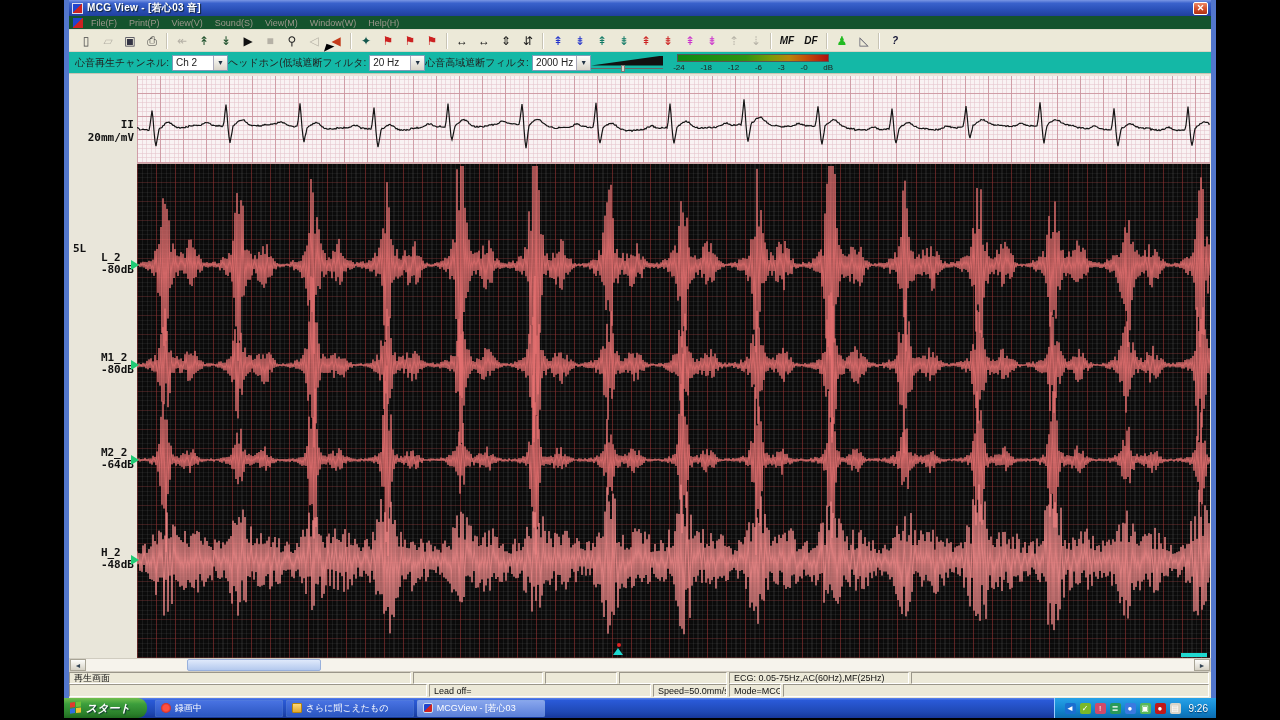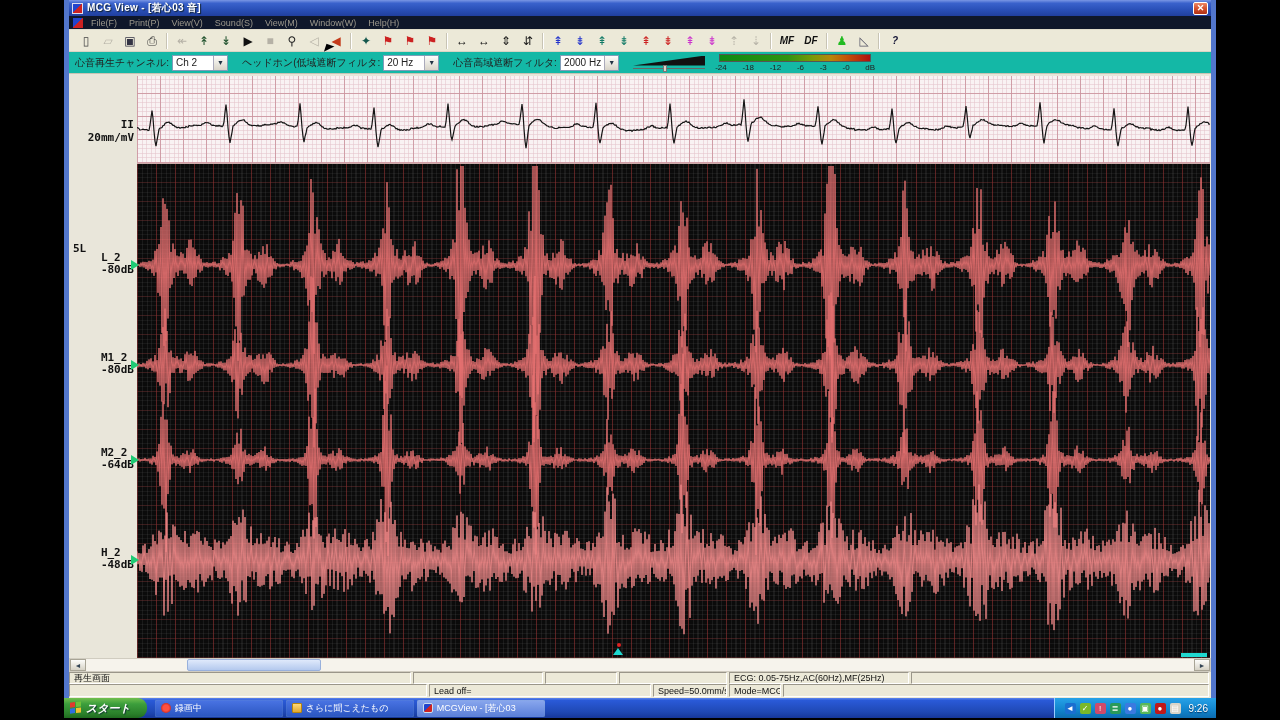--- a/index.html
+++ b/index.html
@@ -18,21 +18,21 @@
   .titlebar .appicon { width:11px; height:11px; margin-right:4px;
     background:linear-gradient(135deg,#2244cc 50%,#cc2222 50%); border:1px solid #dde; }
   .titlebar .ttext { font-size:10px; font-weight:bold; letter-spacing:.3px;
     text-shadow:1px 1px 1px #123; white-space:nowrap; }
   .closebtn { margin-left:auto; width:15px; height:13px; font-size:9px; font-weight:bold;
     color:#fff; display:flex; align-items:center; justify-content:center;
     background:linear-gradient(180deg,#ee8866 0%,#d4512e 50%,#b03015 100%);
     border:1px solid #fff; border-radius:2px; }
 
   
-  .menubar { height:14px; background:#0f172a; display:flex; align-items:center;
+  .menubar { height:14px; background:#14532d; display:flex; align-items:center;
     border-bottom:1px solid #e0dccb; padding-left:4px; }
   .menubar .appicon-sm { width:10px; height:10px; margin-right:8px;
     background:linear-gradient(135deg,#2244cc 50%,#cc2222 50%); }
   .menuitem { font-size:9px; color:#9b978b; margin-right:12px; white-space:nowrap; }
 
   
   .toolbar { height:22px; background:#ece9d8; border-bottom:1px solid #d8d4c4;
     display:flex; align-items:center; padding-left:6px; }
   .tbtn { width:22px; height:19px; display:flex; align-items:center; justify-content:center;
     font-size:12px; line-height:1; }
@@ -42,21 +42,21 @@
     margin:0 3px; }
   #mousecursor { position:absolute; left:256px; top:42px; font-size:11px; color:#000;
     text-shadow:0 0 1px #fff; transform:rotate(18deg); z-index:50; }
 
   
   .settingsbar { height:22px; background:#14b8a6; border-bottom:1px solid #c8c4b4;
     display:flex; align-items:center; padding-left:6px; font-size:10px; color:#222;
     white-space:nowrap; }
   .setlabel { margin-right:3px; }
   .combo { display:inline-flex; align-items:center; height:16px; background:#fff;
-    border:1px solid #7f9db9; padding-left:3px; font-size:10px; margin-right:14px; }
+    border:1px solid #7f9db9; padding-left:3px; font-size:10px; }
   .combo .cval { min-width:34px; }
   .combo .arrowbtn { width:14px; height:14px; margin-left:3px; font-size:7px; color:#234;
     display:flex; align-items:center; justify-content:center;
     background:linear-gradient(180deg,#fdfdfb,#d8d4c8); border-left:1px solid #aab; }
   .volwrap { position:relative; width:72px; height:16px; margin-right:10px; }
   .volwedge { position:absolute; left:0; top:1px; width:72px; height:10px; background:#111;
     clip-path:polygon(0 100%,100% 0,100% 100%); }
   .volline { position:absolute; left:0; top:13px; width:72px; height:1px; background:#666; }
   .volthumb { position:absolute; left:30px; top:10px; width:4px; height:7px;
     background:#d8d4c8; border:1px solid #777; }

